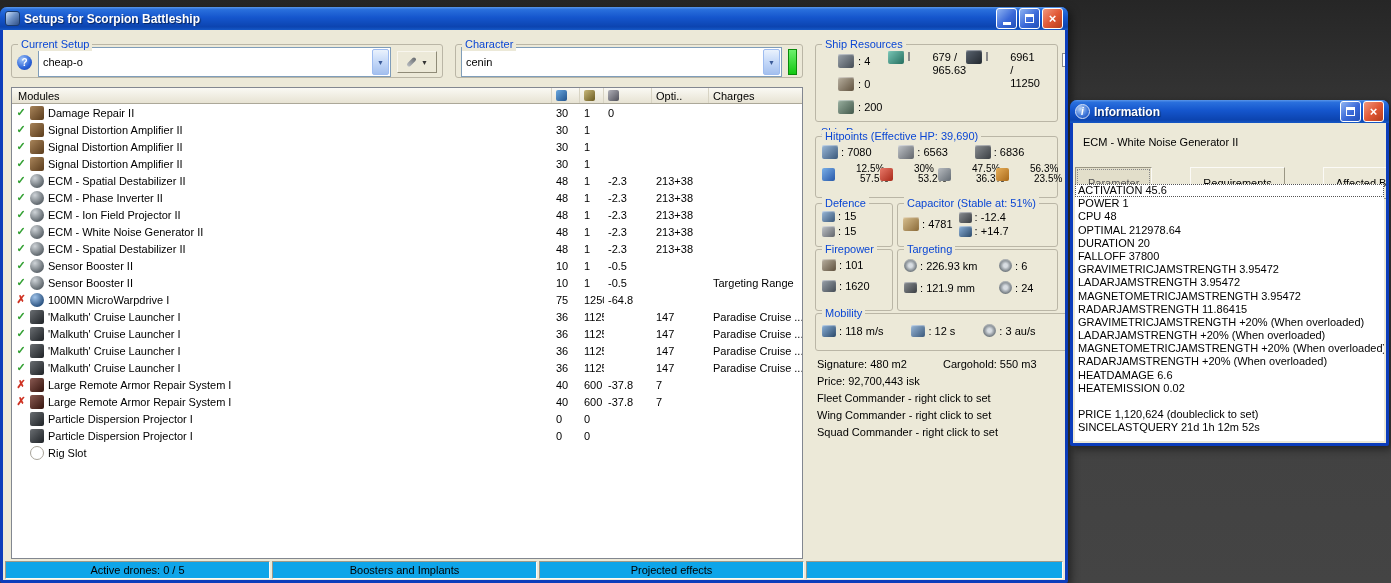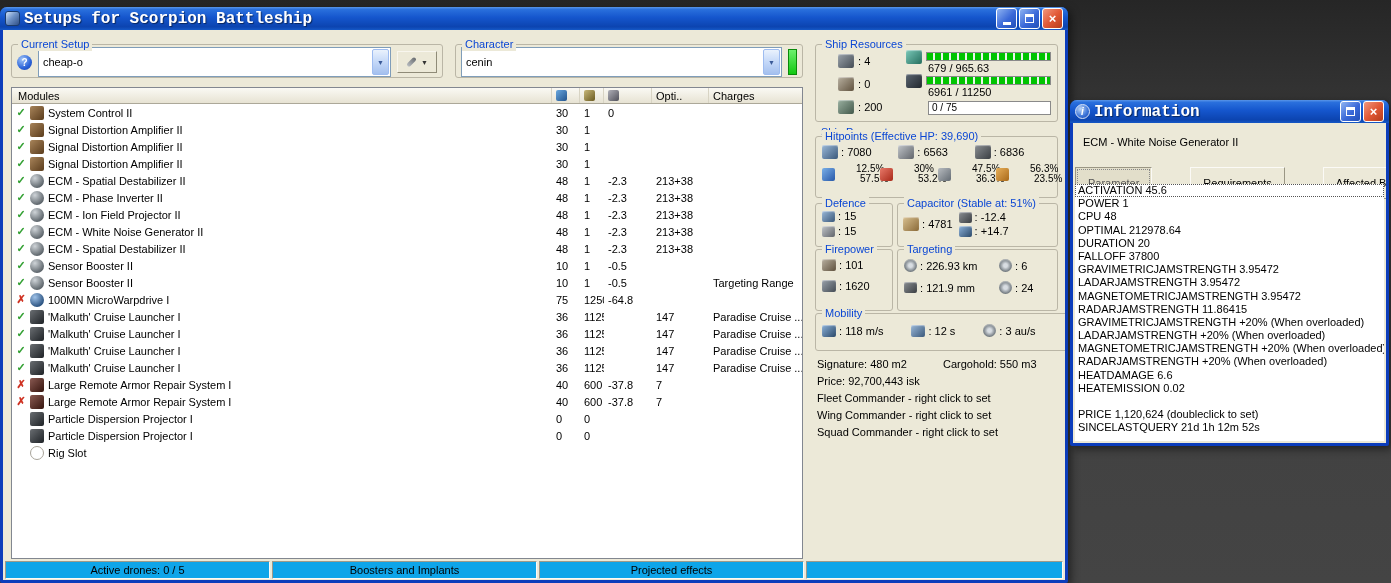--- a/index.html
+++ b/index.html
@@ -4,21 +4,21 @@
 <title>Setups</title>
 <style>
   * { margin:0; padding:0; box-sizing:border-box; }
   html,body { width:1391px; height:583px; }
   body { background:linear-gradient(180deg,#262626,#3e3e3e 30%,#444444); font-family:"Liberation Sans",sans-serif; font-size:11px; color:#000; position:relative; overflow:hidden; }
 
   
   .xp-window { position:absolute; background:#0c3dbb; border-radius:7px 7px 2px 2px; box-shadow:3px 3px 9px rgba(0,0,0,.5); }
   .titlebar { height:23px; display:flex; align-items:center; gap:4px; padding:0 5px; border-radius:7px 7px 0 0;
     background:linear-gradient(180deg,#5a96e8 0%,#2a70dd 10%,#1556cd 45%,#0c44b0 86%,#1558c6 100%); }
-  .title-text { color:#fff; font-weight:bold; font-size:16px; text-shadow:1px 1px 1px rgba(0,0,0,.5); flex:1; white-space:nowrap; overflow:hidden;font-family:Liberation Mono, monospace; }
+  .title-text { color:#fff; font-weight:bold; font-size:12px; text-shadow:1px 1px 1px rgba(0,0,0,.5); flex:1; white-space:nowrap; overflow:hidden; }
   .app-icon { width:15px; height:15px; border-radius:3px; background:linear-gradient(135deg,#cfe2f8,#6f93c8 45%,#2f4f86); border:1px solid #1a3a6a; flex:none; }
   .info-icon { width:15px; height:15px; border-radius:50%; background:radial-gradient(circle at 35% 30%,#bcd6f8,#3a72d8 60%,#1a3fa8); color:#fff; font-size:10px; font-weight:bold; font-style:italic; display:flex; align-items:center; justify-content:center; border:1px solid #d8e4f8; flex:none; }
   .tb-group { display:flex; gap:2px; }
   .tb { width:21px; height:21px; border-radius:3px; border:1px solid #fff; display:flex; align-items:center; justify-content:center; color:#fff; font-size:13px; font-weight:bold; cursor:default; }
   .tb.min,.tb.max { background:linear-gradient(135deg,#8fb4f2,#3a68d8 55%,#2350b8); }
   .tb.close { background:linear-gradient(135deg,#f0977e,#e25937 50%,#b33c1c); }
   .minbar { width:8px; height:3px; background:#fff; margin-top:10px; }
   .maxbox { width:9px; height:9px; border:1px solid #fff; border-top-width:3px; }
   .xp-body { position:absolute; left:3px; right:3px; top:23px; bottom:3px; background:#ECE9D8; overflow:hidden; }
 
@@ -40,21 +40,21 @@
   .combo .carrow { width:17px; align-self:stretch; margin:1px; border:1px solid #9ebcf0; border-radius:2px; background:linear-gradient(180deg,#eaf2fd,#c4d8f8 50%,#a4c0ee); display:flex; align-items:center; justify-content:center; color:#3a5a98; font-size:7px; flex:none; }
   .tool-btn { width:40px; height:22px; background:#ECE9D8; border:1px solid; border-color:#f8f6ee #8f8b78 #8f8b78 #f8f6ee; display:flex; align-items:center; justify-content:center; gap:4px; flex:none; }
   .wrench-icon { width:11px; height:4px; border-radius:2px; background:linear-gradient(90deg,#b8bcc0,#686c70); transform:rotate(-45deg); }
   .small-arrow { font-size:7px; color:#333; }
   .char-bar { width:9px; height:26px; background:linear-gradient(180deg,#6df06d,#12c812); border:1px solid #0a8a0a; flex:none; }
 
   
   .res-grid { display:flex; height:100%; padding:6px 6px 4px; gap:6px; }
   .res-left { width:78px; display:flex; flex-direction:column; justify-content:space-between; padding:2px 0 2px 16px; }
   .res-item { display:flex; align-items:center; gap:4px; height:16px; }
-  .res-right { flex:1; display:flex; flex-direction:column; }
+  .res-right { flex:1; display:flex; }
   .res-barrow { display:flex; align-items:center; gap:4px; height:11px; }
   .segbar { flex:1; height:9px; border:1px solid #8a8a8a; background:repeating-linear-gradient(90deg,#00c400 0 6px,#eaf8ea 6px 8px); }
   .res-bartext { padding-left:22px; height:13px; line-height:13px; }
   .calibbar { margin-left:22px; margin-top:2px; height:14px; border:1px solid #8a8a8a; background:#fff; padding:0 3px; line-height:12px; font-size:10px; }
 
   .ic { width:16px; height:14px; border-radius:2px; flex:none; display:inline-block; background:linear-gradient(135deg,#aab2ba,#5a626a 70%,#3e464e); box-shadow:inset 0 1px 1px rgba(255,255,255,.45); }
   .ic.turret   { background:linear-gradient(135deg,#9aa2aa,#444c54); }
   .ic.launcher { background:linear-gradient(135deg,#b8b0a0,#60523e); }
   .ic.drone    { background:linear-gradient(135deg,#9ab0a0,#42584a); }
   .ic.cpu      { background:linear-gradient(135deg,#7ac8b8,#256e5e); }
@@ -256,21 +256,21 @@
         <div class="cell cell-charges">
             <span>Charges</span>
           </div>
       </div>
       <div class="mbody">
 
           <div class="mrow">
             <div class="cell cell-name">
               <span class="status ok"></span>
               <span class="mico brown"></span>
-              <span class="mname">System Control II</span>
+              <span class="mname">Damage Repair II</span>
             </div>
             <div class="cell cell-cpu">30</div>
             <div class="cell cell-pg">1</div>
             <div class="cell cell-cap">0</div>
             <div class="cell cell-opti"></div>
             <div class="cell cell-charges"></div>
           </div>
 
           <div class="mrow">
             <div class="cell cell-name">

